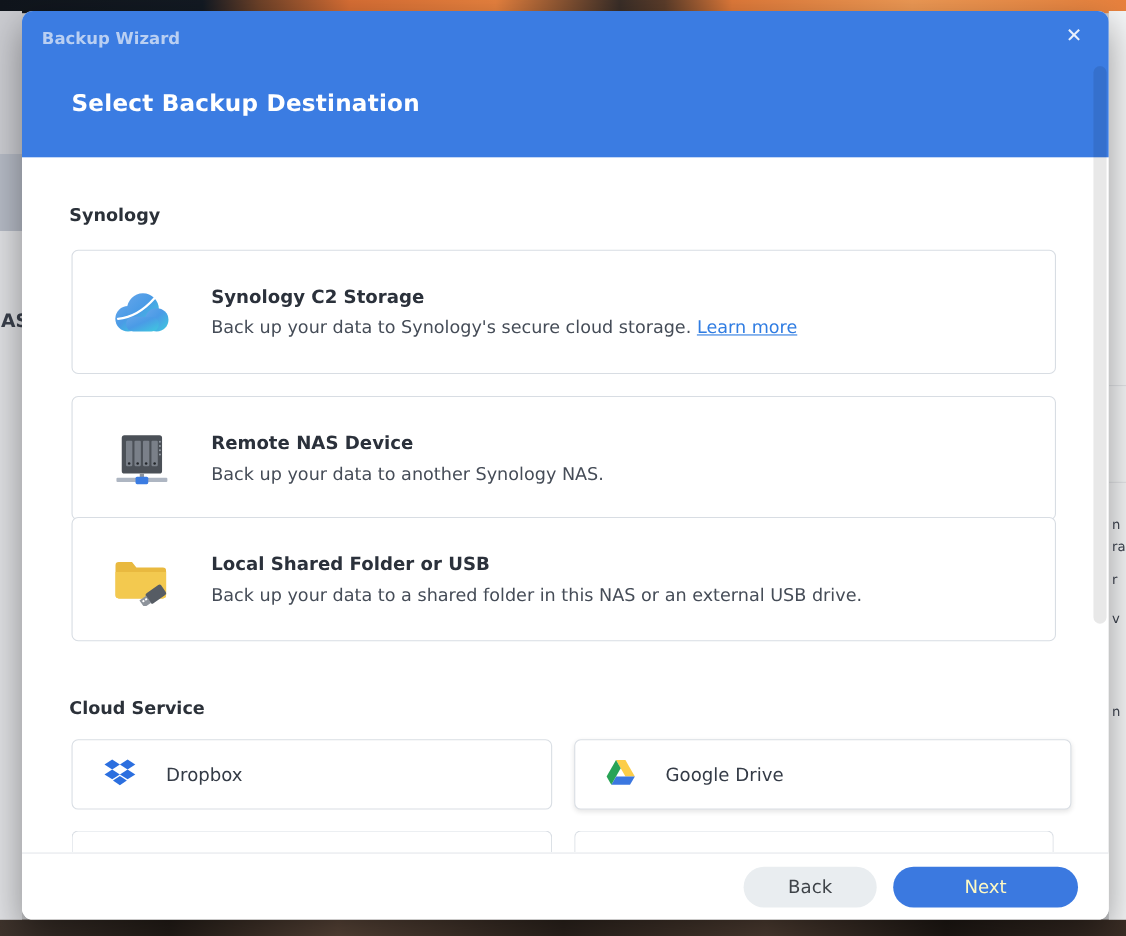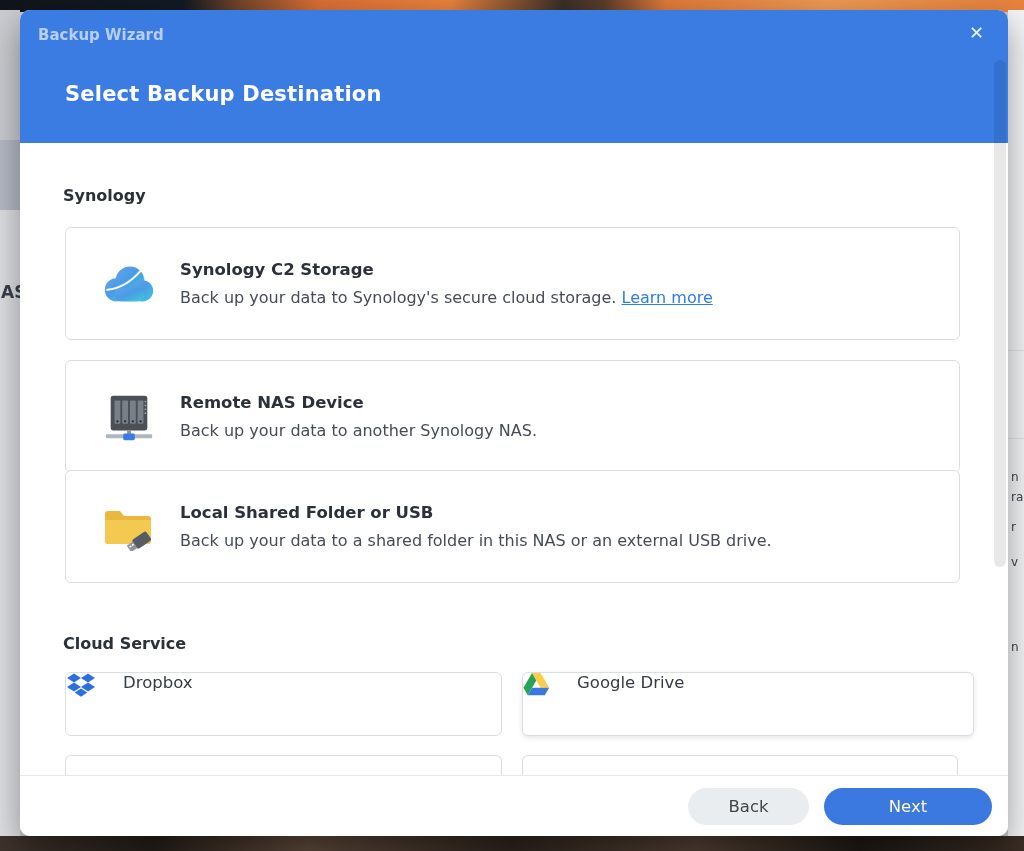--- a/index.html
+++ b/index.html
@@ -33,39 +33,39 @@
     letter-spacing:.2px;}
 
   .section-heading{position:absolute;left:43px;font-size:16px;font-weight:bold;color:#2b3139;}
   #heading-synology{top:176px;}
   #heading-cloud{top:624px;}
 
   .dest-card{position:absolute;left:45px;width:895px;height:113px;background:#fff;
     border:1px solid #d8dde3;border-radius:6px;display:flex;align-items:center;padding-left:32px;}
   #card-c2{top:217px;} #card-nas{top:350px;} #card-local{top:460px;}
   .card-icon{width:62px;height:60px;flex:0 0 62px;display:flex;align-items:center;justify-content:center;}
-  .card-text{margin-left:20px;}
+  .card-text{margin-left:32px;}
   .card-title{font-size:16.5px;font-weight:bold;color:#2b313b;margin-bottom:9px;}
   .card-desc{font-size:16px;color:#454c57;}
   .learn-link{color:#2f7ce2;text-decoration:underline;cursor:pointer;}
 
   .cloud-tile{position:absolute;height:64px;background:#fff;border:1px solid #d9dee4;border-radius:6px;
-    display:flex;align-items:flex-start;top:662px;}
+    display:flex;align-items:center;padding-left:28px;top:662px;}
   #tile-dropbox{left:45px;width:437px;}
   #tile-gdrive{left:502px;width:452px;box-shadow:0 2px 5px rgba(0,0,0,.10);}
   .tile-label{font-size:16.5px;color:#343b46;margin-left:27px;}
 
   .partial-tile{position:absolute;top:745px;height:20px;background:#fff;border:1px solid #d9dee4;
     border-bottom:none;border-radius:6px 6px 0 0;}
   #partial-left{left:45px;width:437px;}
   #partial-right{left:502px;width:436px;}
 
   .dlg-footer{position:absolute;left:0;bottom:0;width:100%;height:61px;background:#fff;
     border-top:1px solid #e4e7eb;display:flex;align-items:center;justify-content:flex-end;
-    padding-right:16px;gap:15px;}
+    padding-right:28px;gap:15px;}
   .btn{height:37px;border:none;border-radius:19px;font-size:16.5px;
     font-family:"DejaVu Sans","Liberation Sans",sans-serif;display:flex;align-items:center;
     justify-content:center;cursor:default;}
   .btn-back{width:121px;background:#e9edf0;color:#3f4449;}
   .btn-next{width:168px;background:#3b79e0;color:#fef9c3;}
 
   .scroll-thumb{position:absolute;right:2px;top:50px;width:12px;height:507px;border-radius:7px;
     background:rgba(0,0,0,.09);}
 </style>
 </head>

